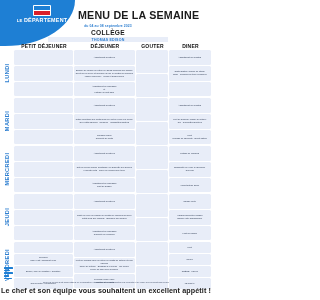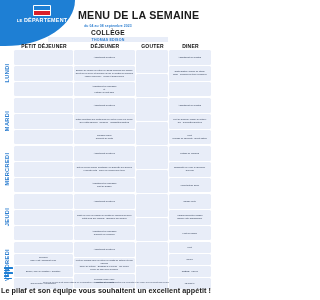--- a/index.html
+++ b/index.html
@@ -360,16 +360,16 @@
 
   <div class="footer">
     <div class="foot-icon">
       <i></i>
         <i></i>
         <i></i>
         <i></i>
         <i></i>
     </div>
     <div class="disclaimer">Tous les menus sont susceptibles de modification en fonction des disponibilités des produits et de l'offre des producteurs locaux</div>
-    <div class="wish">Le pilaf et son équipe vous souhaitent un excellent appétit !</div>
+    <div class="wish">Le chef et son équipe vous souhaitent un excellent appétit !</div>
   </div>
 
 </div>
 
 </body></html>

